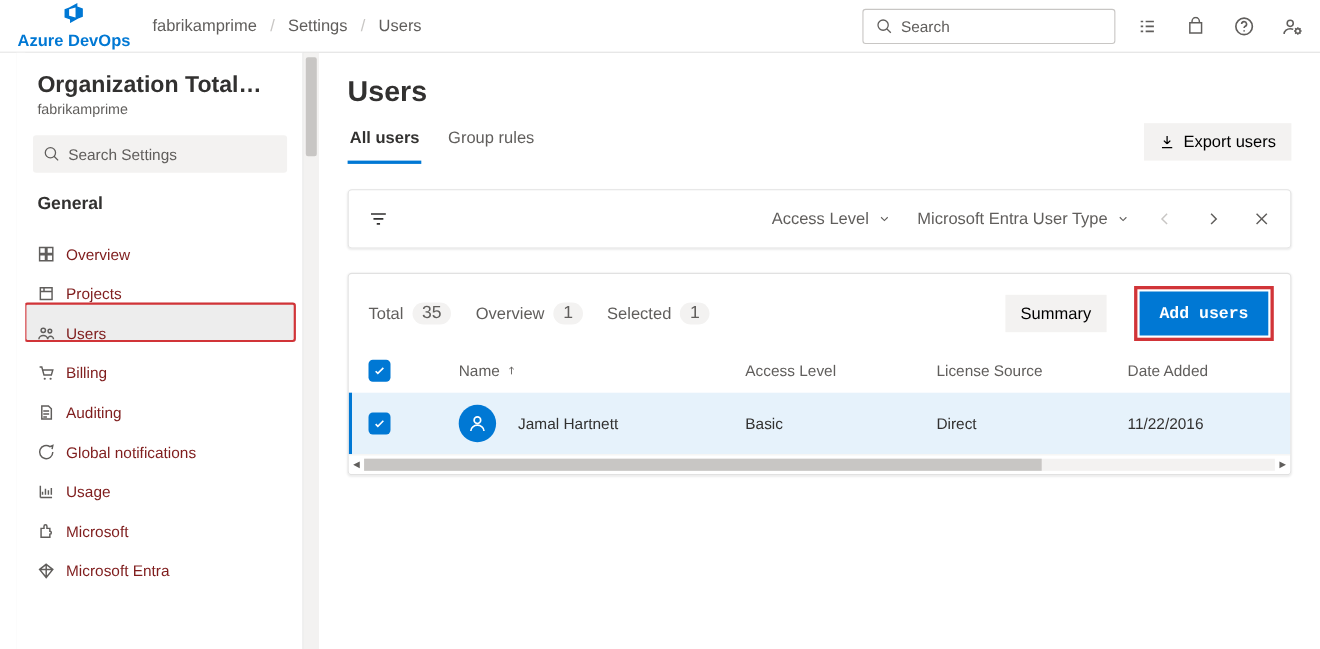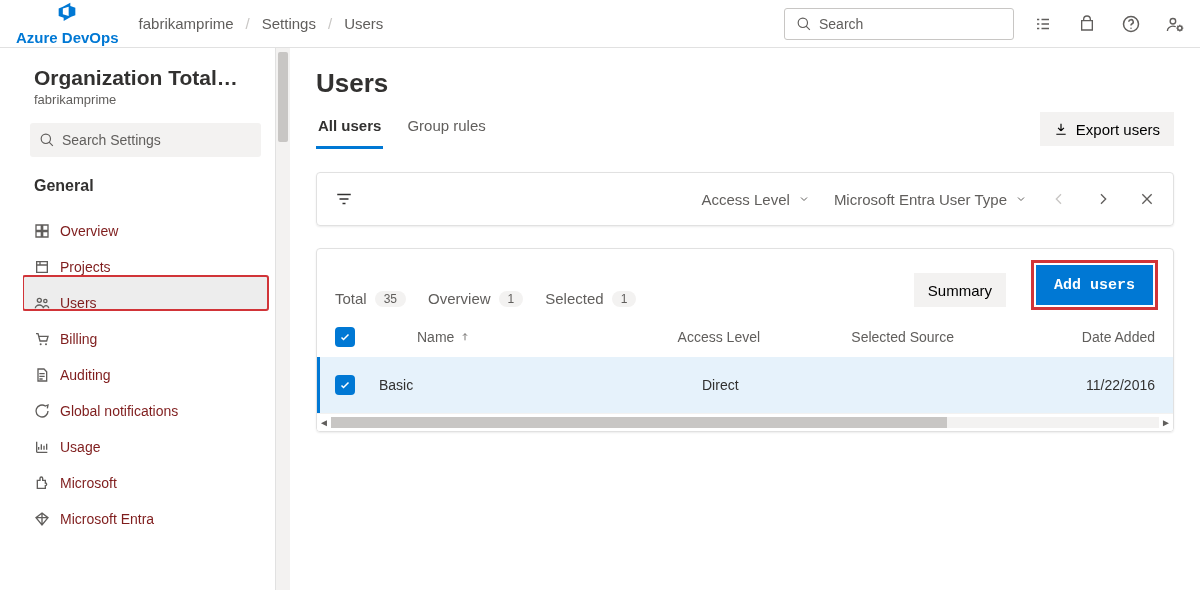--- a/index.html
+++ b/index.html
@@ -57,34 +57,34 @@
   .export-btn{display:flex;align-items:center;gap:8px;background:#f3f2f1;border:none;height:34px;padding:0 14px;font-size:15px;cursor:pointer;}
 
   .filterbar{border:1px solid var(--border);border-radius:4px;box-shadow:0 1px 2px rgba(0,0,0,0.08);height:54px;display:flex;align-items:center;padding:0 18px;gap:24px;}
   .filterbar .grow{flex:1;}
   .fsel{display:flex;align-items:center;gap:8px;color:#605e5c;font-size:15px;cursor:pointer;}
   .nav-icons{display:flex;align-items:center;gap:28px;color:#605e5c;}
   .nav-icons .nav-ico{width:16px;height:16px;cursor:pointer;}
   .nav-icons .disabled{color:#c8c6c4;cursor:default;}
 
   .tablewrap{margin-top:22px;border:1px solid var(--border);border-radius:4px;box-shadow:0 1px 2px rgba(0,0,0,0.08);overflow:hidden;}
-  .stats-row{display:flex;align-items:flex-end;padding:14px 18px 14px 18px;gap:22px;}
+  .stats-row{display:flex;align-items:center;padding:14px 18px 14px 18px;gap:22px;}
   .stat{display:flex;align-items:center;gap:8px;color:#605e5c;font-size:15px;}
-  .pill{background:#f3f2f1;border-radius:10px;padding:1px 9px;font-size:12px;color:#605e5c;}
+  .pill{background:#f3f2f1;border-radius:10px;padding:1px 9px;font-size:16px;color:#605e5c;}
   .stats-row .grow{flex:1;}
   .summary-btn{background:#f3f2f1;border:none;height:34px;padding:0 14px;font-size:15px;cursor:pointer;margin-right:6px;}
   .add-btn{background:var(--blue);color:#fff;border:none;height:40px;padding:0 18px;font-size:15px;font-weight:600;cursor:pointer;font-family:Liberation Mono, monospace;}
   .add-wrap{outline:3px solid var(--red);padding:2px;}
 
   .thead{display:flex;align-items:center;padding:6px 18px 10px 18px;color:#605e5c;font-size:14px;}
   .col-chk{width:44px;}
   .col-name{flex:1.5;display:flex;align-items:center;gap:6px;margin-left:38px;}
   .col-access{flex:1;}
   .col-src{flex:1;}
-  .col-date{width:130px;text-align:right;}
+  .col-date{width:130px;}
 
   .trow{display:flex;align-items:center;padding:10px 18px;height:56px;}
   .trow.selected{background:var(--select);border-left:3px solid var(--blue);padding-left:15px;}
   .avatar{width:34px;height:34px;border-radius:50%;background:var(--blue);color:#fff;display:flex;align-items:center;justify-content:center;margin-right:14px;}
   .chk{width:20px;height:20px;border-radius:4px;background:var(--blue);display:flex;align-items:center;justify-content:center;color:#fff;}
 
   .hscroll{height:18px;background:#fff;border-top:1px solid #f3f2f1;position:relative;}
   .hscroll .track{position:absolute;left:14px;right:14px;top:3px;bottom:3px;background:#f3f2f1;}
   .hscroll .thumb{position:absolute;left:14px;top:3px;bottom:3px;width:72%;background:#c8c6c4;}
   .hscroll .arrow{position:absolute;top:0;width:14px;height:100%;display:flex;align-items:center;justify-content:center;color:#605e5c;font-size:10px;}
@@ -301,32 +301,41 @@
               </svg>
           </div>
         </div>
         <div class="col-name">
           <span>Name</span>
           <svg width="10" height="10" viewBox="0 0 24 24">
               <path fill="none" stroke="currentColor" stroke-width="2" d="M12 20V4m0 0l-5 5m5-5l5 5"></path>
             </svg>
         </div>
         <div class="col-access">Access Level</div>
-        <div class="col-src">Selected Source</div>
+        <div class="col-src">License Source</div>
         <div class="col-date">Date Added</div>
       </div>
 
       <div class="trow selected">
         <div class="col-chk">
           <div class="chk">
             <svg width="12" height="12" viewBox="0 0 24 24">
                 <path fill="none" stroke="#fff" stroke-width="3" d="M5 13l4 4 10-10"></path>
               </svg>
           </div>
         </div>
+        <div class="col-name" style="display:flex;align-items:center;">
+          <div class="avatar">
+            <svg width="18" height="18" viewBox="0 0 24 24">
+                <circle cx="12" cy="8" r="4" fill="none" stroke="#fff" stroke-width="2"></circle>
+                <path fill="none" stroke="#fff" stroke-width="2" d="M4 21c0-4 4-7 8-7s8 3 8 7"></path>
+              </svg>
+          </div>
+          <span>Jamal Hartnett</span>
+        </div>
         <div class="col-access">Basic</div>
         <div class="col-src">Direct</div>
         <div class="col-date">11/22/2016</div>
       </div>
 
       <div class="hscroll">
         <div class="arrow l">◄</div>
         <div class="track"></div>
         <div class="thumb"></div>
         <div class="arrow r">►</div>

